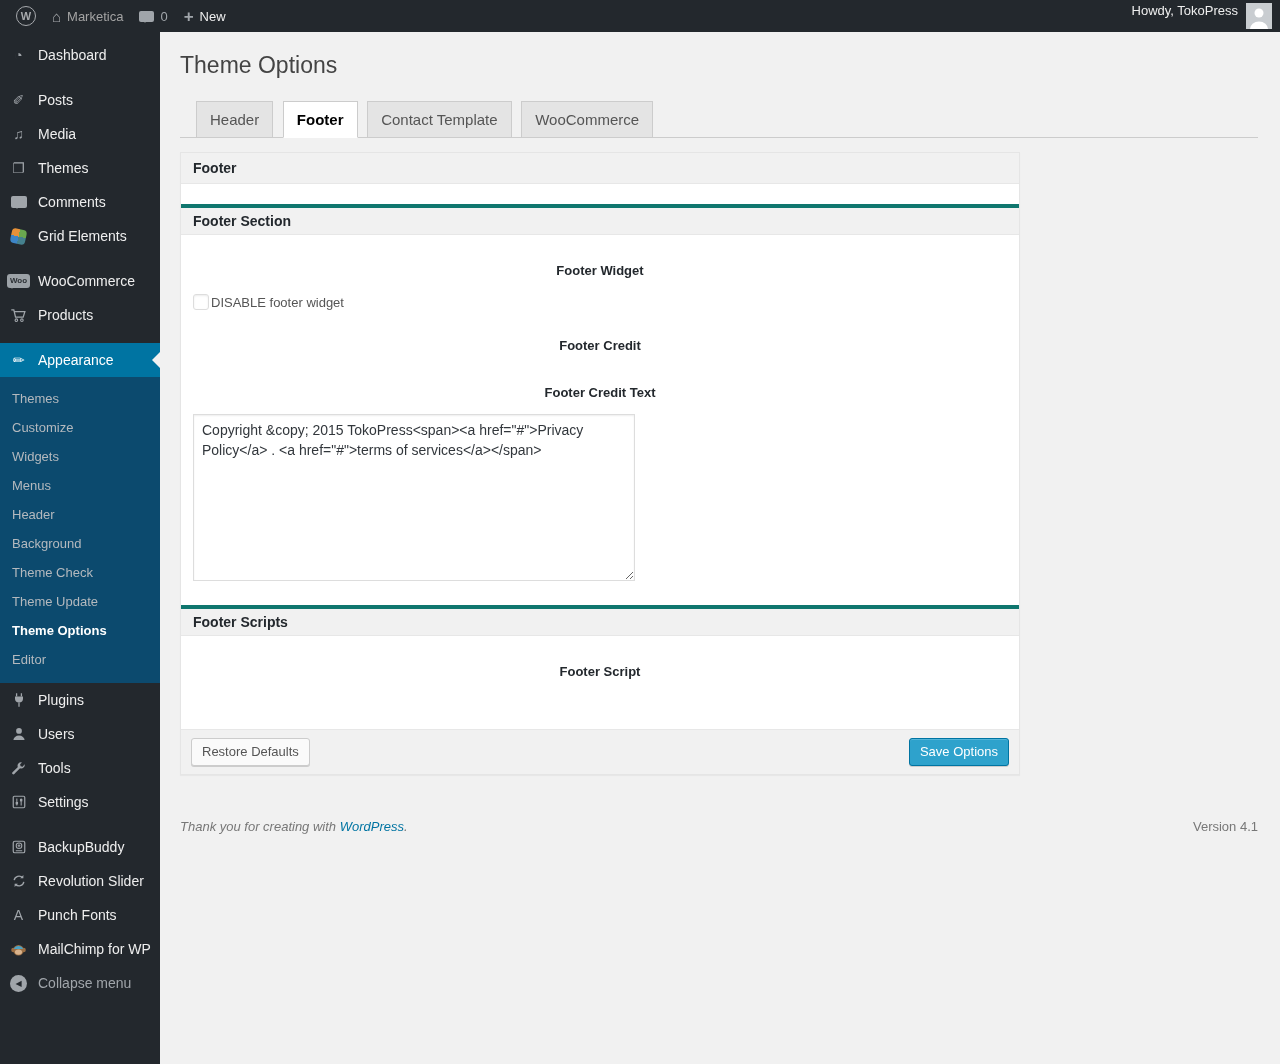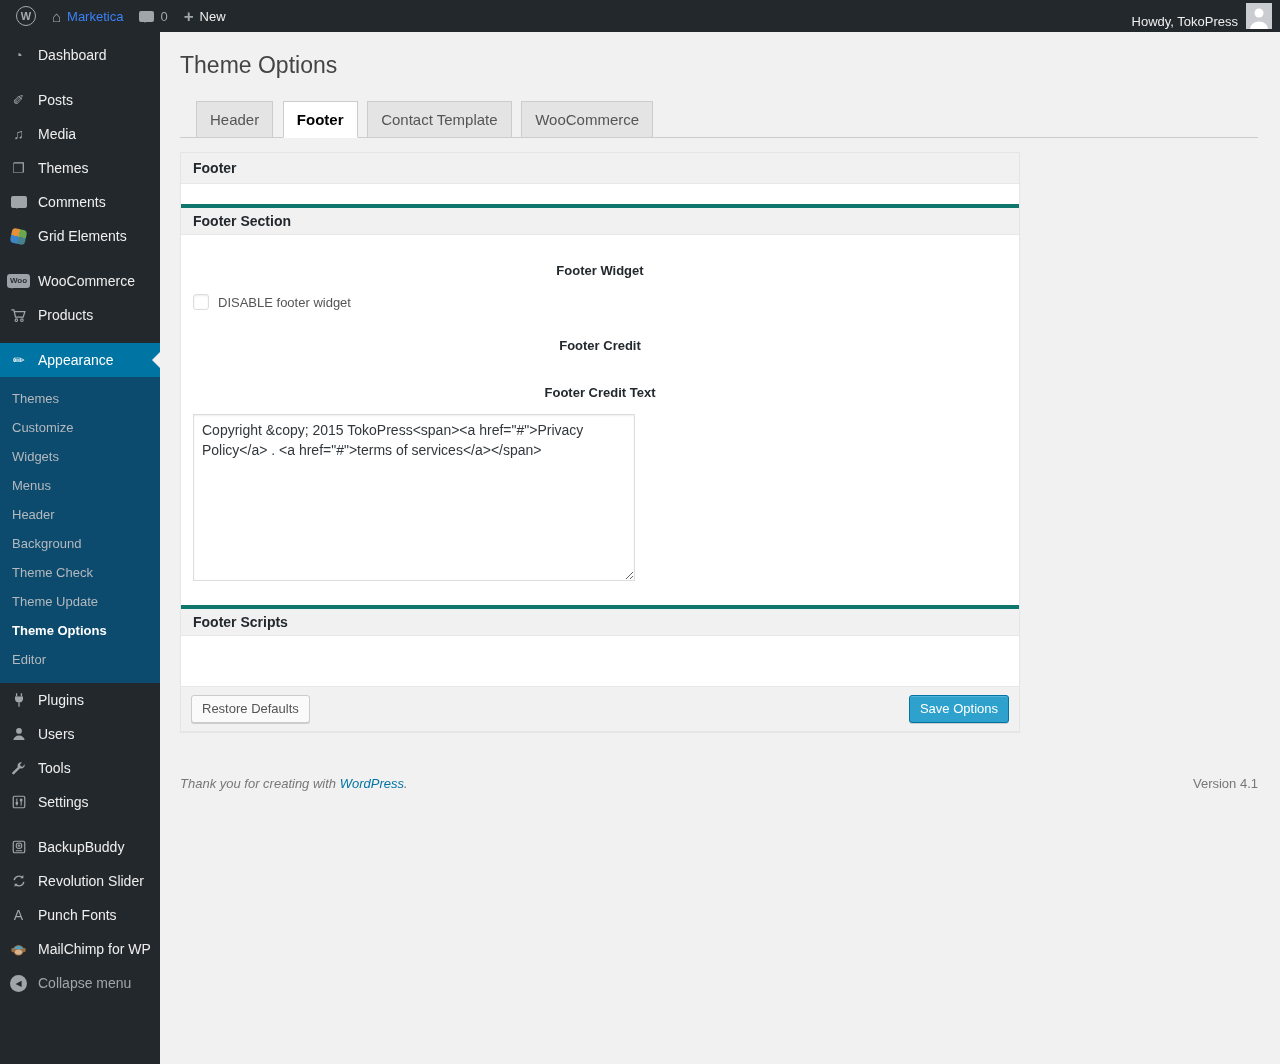--- a/index.html
+++ b/index.html
@@ -5,26 +5,26 @@
   * { box-sizing: border-box; margin: 0; padding: 0; }
   html,body { width:1280px; height:1064px; overflow:hidden; }
   body { font-family:"Liberation Sans","DejaVu Sans",sans-serif; font-size:13px; background:#f1f1f1; color:#444; }
 
   
   .admin-bar { position:fixed; top:0; left:0; right:0; height:32px; background:#23282d; display:flex; align-items:center; color:#eee; z-index:50; }
   .ab-left { display:flex; align-items:center; height:100%; padding-left:8px; }
   .ab-item { display:flex; align-items:center; gap:6px; height:32px; padding:0 8px; cursor:pointer; }
   .wp-logo-circle { width:20px; height:20px; border:1.8px solid #a7aaad; border-radius:50%; color:#a7aaad; font-size:11px; font-weight:bold; display:flex; align-items:center; justify-content:center; }
   .home-glyph { color:#a7aaad; font-size:15px; line-height:1; }
-  .site-name { color:#3b82f6; font-size:13px; }
+  .site-name { color:#a3a3a3; font-size:13px; }
   .bubble { width:15px; height:11px; background:#a0a5aa; border-radius:2px; position:relative; display:inline-block; }
   .bubble::after { content:""; position:absolute; left:3px; bottom:-4px; width:0; height:0; border:3px solid transparent; border-top:5px solid #a0a5aa; }
   .ab-count { color:#a0a5aa; }
   .plus-glyph { color:#a0a5aa; font-size:17px; font-weight:bold; line-height:1; }
-  .ab-right { margin-left:auto; display:flex; align-items:flex-end; gap:8px; padding-right:8px; }
+  .ab-right { margin-left:auto; display:flex; align-items:flex-start; gap:8px; padding-right:8px; }
   .howdy { color:#eee; }
   .avatar { width:26px; height:26px; background:#c9cdd1; display:inline-block; overflow:hidden; }
 
   
   .wrap { display:flex; margin-top:32px; height:1032px; }
 
   
   .menu { width:160px; flex-shrink:0; background:#23282d; padding-top:6px; }
   .menu-item { display:flex; align-items:center; height:34px; gap:9px; padding-left:8px; color:#eee; font-size:14px; position:relative; cursor:pointer; }
   .menu-icon { width:21px; display:flex; align-items:center; justify-content:center; color:#a0a5aa; font-size:14px; flex-shrink:0; }
@@ -53,21 +53,21 @@
   .nav-tab { display:inline-block; border:1px solid #ccc; border-bottom:none; background:#e4e4e4; color:#555; font-size:15px; line-height:1.3; padding:8px 13px; margin:0 0 -1px 6px; cursor:pointer; }
   .nav-tab.active { background:#fff; color:#000; font-weight:bold; border-bottom:1px solid #fff; }
 
   .panel { width:840px; margin-top:14px; background:#fff; border:1px solid #e5e5e5; box-shadow:0 1px 1px rgba(0,0,0,.04); }
   .bar { height:31px; display:flex; align-items:center; padding:0 12px; background:#f1f1f1; border-top:4px solid #0f766e; border-bottom:1px solid #e7e7e7; font-size:14px; font-weight:bold; color:#23282d; }
   .bar:first-child { border-top:none; }
   .spacer { height:20px; background:#fff; }
 
   .fields { padding:0 12px; }
   .field-label { font-size:13px; font-weight:bold; color:#23282d; margin-top:28px;text-align:center; }
-  .check-row { display:flex; align-items:center; gap:9px; margin-top:16px; }
+  .check-row { display:flex; align-items:center; gap:2px; margin-top:16px; }
   .check-row input[type=checkbox] { appearance:none; width:16px; height:16px; border:1px solid #ddd; border-radius:3px; background:#fff; box-shadow:inset 0 1px 2px rgba(0,0,0,.08); cursor:pointer; }
   .check-label { color:#555; font-size:13px; }
   textarea.opt-textarea { display:block; width:442px; height:167px; margin-top:14px; border:1px solid #ddd; box-shadow:inset 0 1px 2px rgba(0,0,0,.07); padding:6px 8px; font-family:"Liberation Sans","DejaVu Sans",sans-serif; font-size:14px; color:#32373c; line-height:1.4; resize:both; }
   .script-bar { margin-top:24px; }
   .script-row { display:flex; align-items:flex-start; gap:18px; }
   .help-text { margin-top:18px; font-size:13px; color:#555; max-width:300px; line-height:1.55; }
   textarea.script-area { height:161px; }
 
   .panel-footer { margin-top:50px; height:45px; background:#f1f1f1; border-top:1px solid #e7e7e7; display:flex; align-items:center; justify-content:space-between; padding:0 10px; }
   .btn { font-family:inherit; font-size:13px; height:28px; padding:0 10px; border-radius:3px; cursor:pointer; line-height:26px; }
@@ -288,20 +288,21 @@
 
         <div class="field-label" style="">Footer Credit</div>
 
         <div class="field-label" style="margin-top:32px">Footer Credit Text</div>
         <textarea class="opt-textarea" style="">Copyright &amp;copy; 2015 TokoPress&lt;span&gt;&lt;a href="#"&gt;Privacy Policy&lt;/a&gt; . &lt;a href="#"&gt;terms of services&lt;/a&gt;&lt;/span&gt;</textarea>
       </div>
 
       <div class="bar script-bar">Footer Scripts</div>
 
       <div class="fields">
+        <div class="field-label">Footer Script</div>
       </div>
 
       <div class="panel-footer">
         <button class="btn btn-secondary">Restore Defaults</button>
         <button class="btn btn-primary">Save Options</button>
       </div>
     </div>
 
     <div class="page-footer">
       <span class="thanks"><span>Thank you for creating with </span><a>WordPress</a><span>.</span></span>

